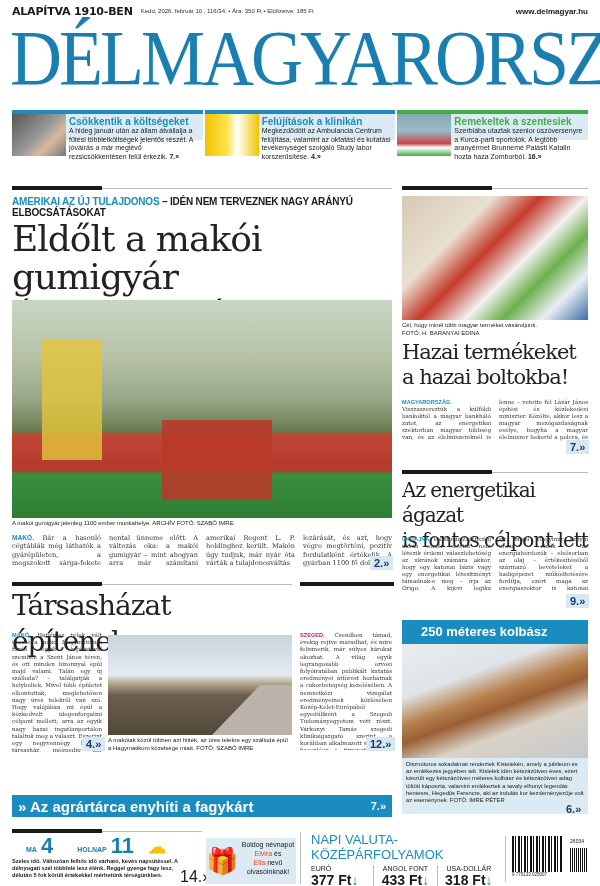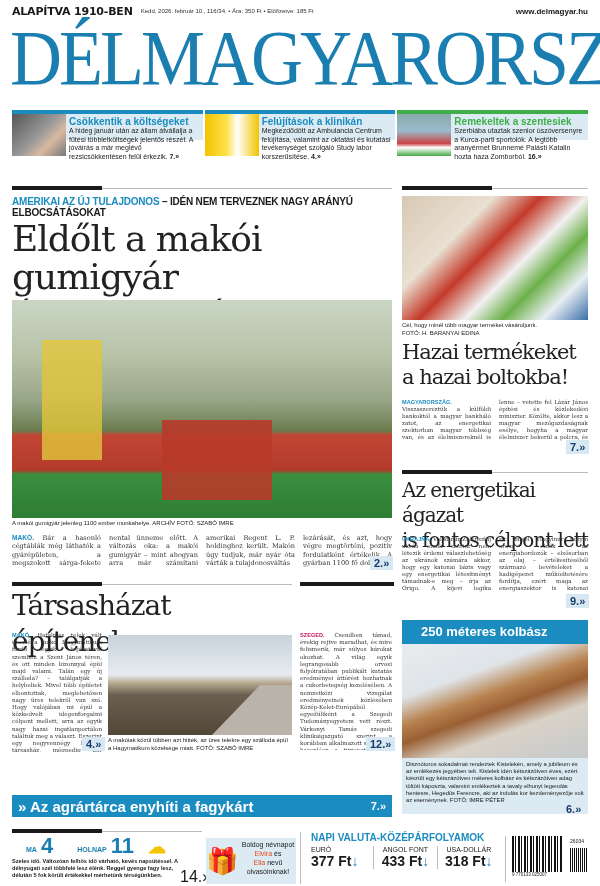--- a/index.html
+++ b/index.html
@@ -161,21 +161,21 @@
   <div style="width:34px;display:flex;align-items:center;justify-content:center;font-size:26px;color:#d32f2f">🎁</div>
   <div style="font-size:7px;line-height:9px;text-align:center;flex:1;padding-top:2px">
     <div>Boldog névnapot</div>
     <div><span style="color:#e64a19">Elvira</span><span> és</span></div>
     <div><span style="color:#e64a19">Ella</span><span> nevű</span></div>
     <div>olvasóinknak!</div>
   </div>
 </div>
 
 <div class="abs" style="left:300px;top:832px;width:200px;height:52px;border-left:1px solid #bbb;padding-left:10px">
-  <div style="color:#1a8cc0;font-weight:bold;font-size:10px">NAPI VALUTA-KÖZÉPÁRFOLYAMOK</div>
+  <div style="color:#1a8cc0;font-weight:normal;font-size:13px">NAPI VALUTA-KÖZÉPÁRFOLYAMOK</div>
   <div style="display:flex;margin-top:3px">
     <div style="flex:1;text-align:left;border-right:1px solid #bbb">
         <div style="font-size:7px">EURÓ</div>
         <div style="font-weight:bold;font-size:14px"><span>377 Ft</span><span style="color:#1a8cc0">↓</span></div>
       </div>
     <div style="flex:1;text-align:center;border-right:1px solid #bbb">
         <div style="font-size:7px">ANGOL FONT</div>
         <div style="font-weight:bold;font-size:14px"><span>433 Ft</span><span style="color:#1a8cc0">↓</span></div>
       </div>
     <div style="flex:1;text-align:center">

